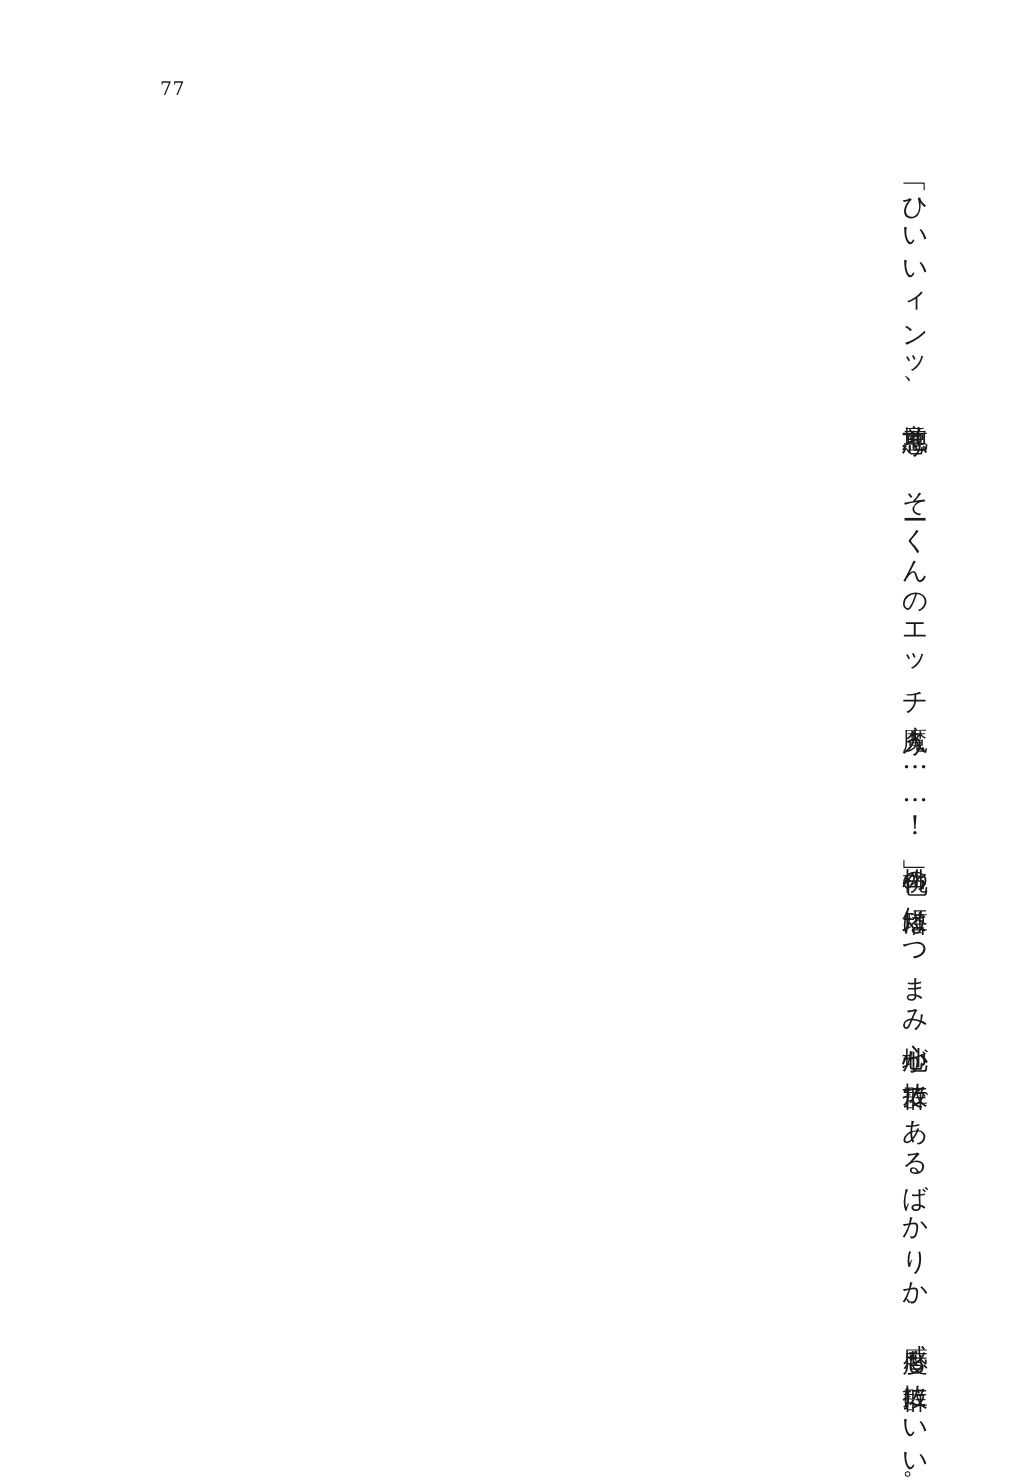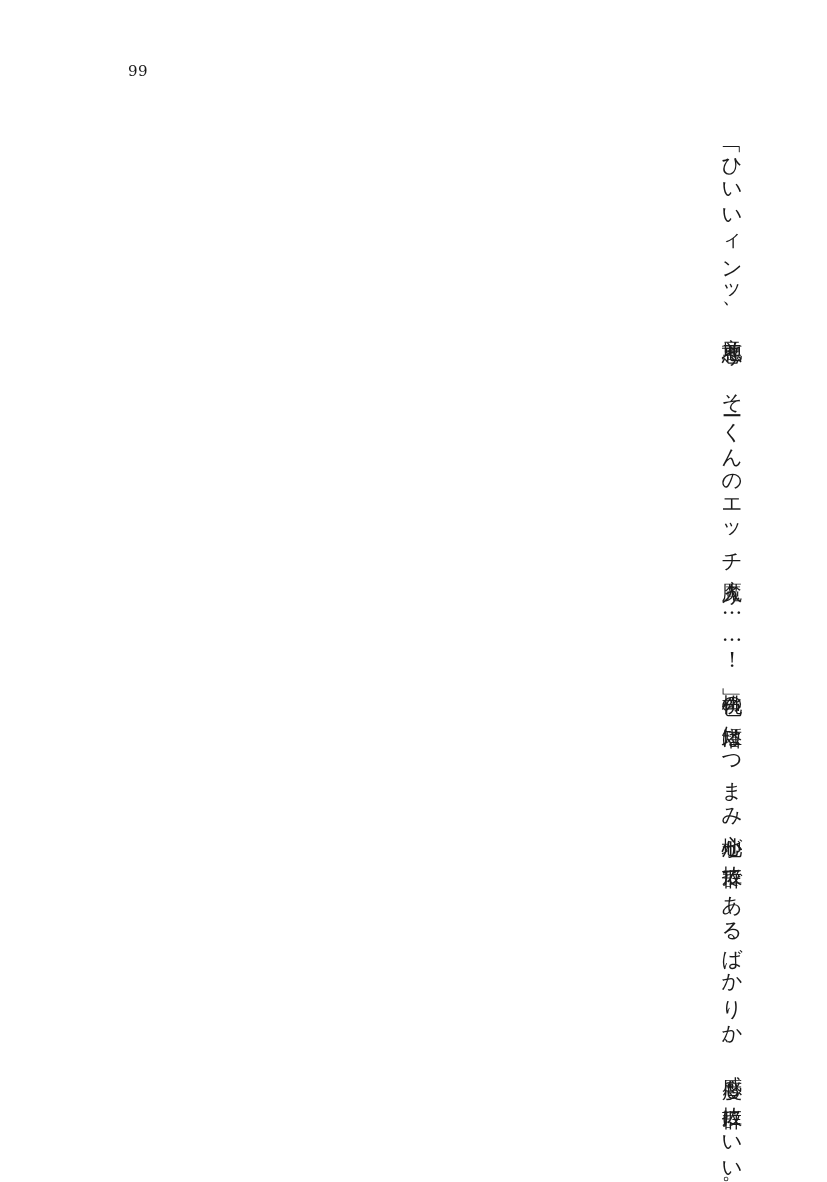--- a/index.html
+++ b/index.html
@@ -49,20 +49,20 @@
   }
   .line.indent {
     padding-top: 22px;
   }
 </style>
 </head>
 <body>
 
 <div class="page">
 
-  <div class="page-number">99</div>
+  <div class="page-number">77</div>
 
   <div class="text-body" id="text-body">
       <div class="line indent">「ひいいィンッ、意地悪う、そーくんのエッチ魔人う……!」</div>
       <div class="line">桃色の短塔はつまみ心地が抜群であるばかりか、感度も抜群にいい。イフリータは</div>
     </div>
 
 </div>
 
 </body></html>

